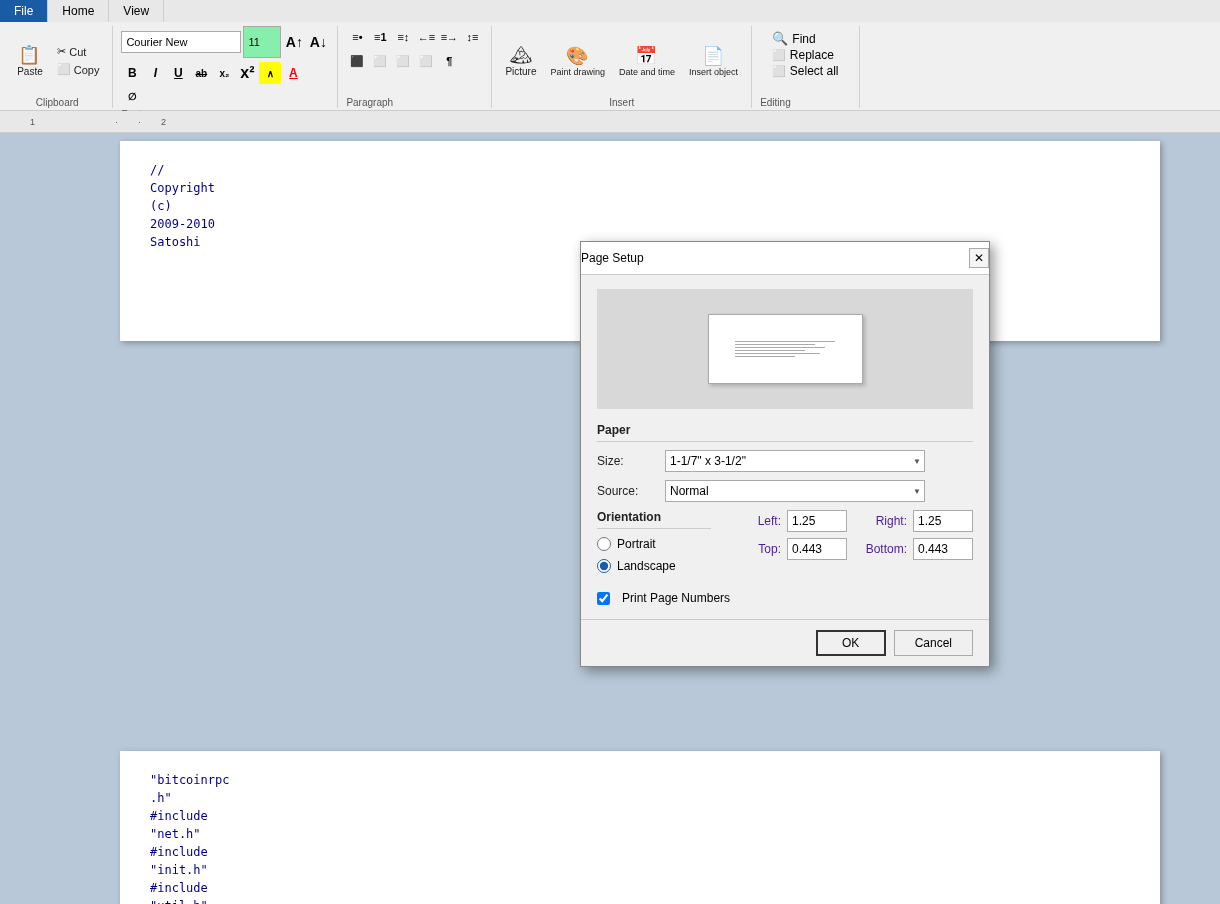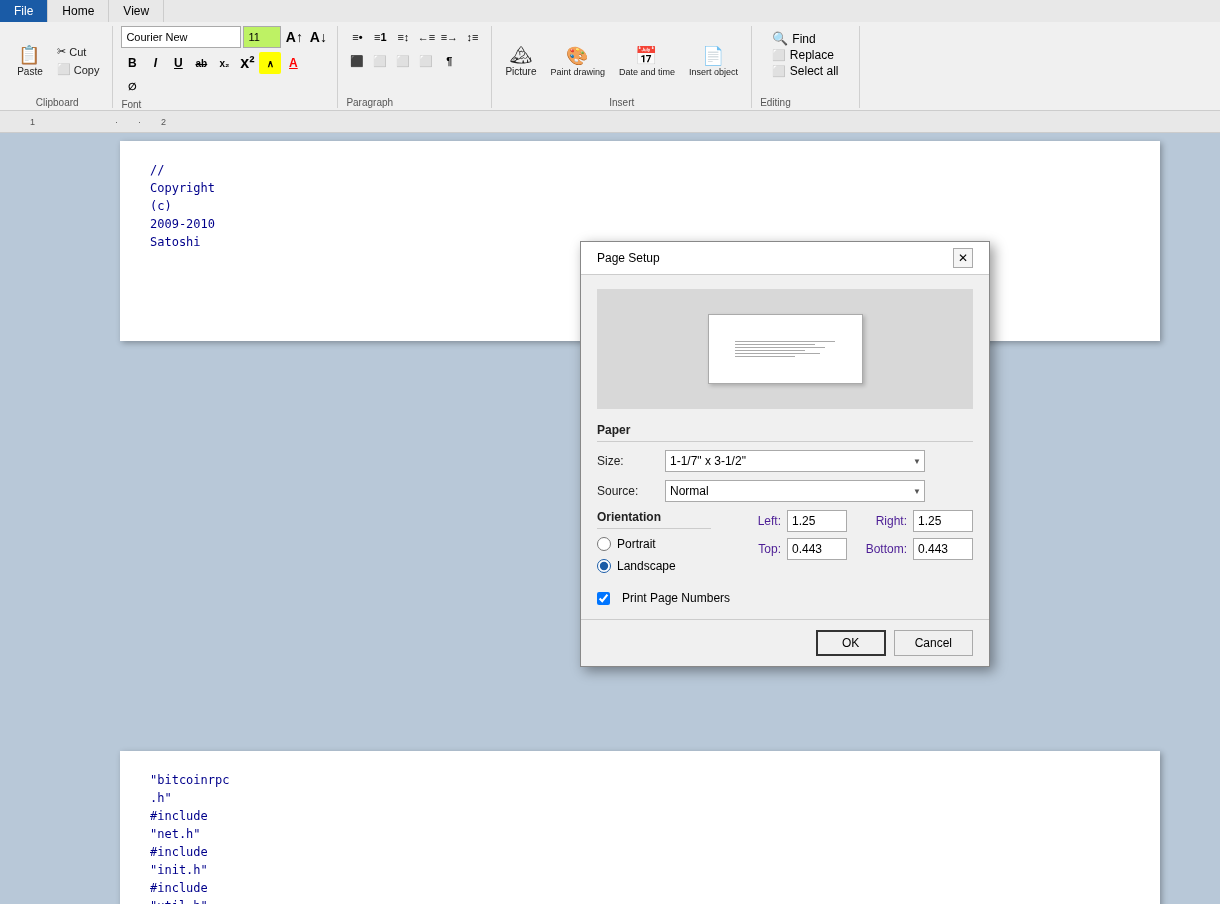--- a/index.html
+++ b/index.html
@@ -94,25 +94,25 @@
       border: 1px solid #aaa;
       background: white;
       padding: 1px 4px;
       font-size: 11px;
       width: 120px;
       height: 22px;
       cursor: pointer;
     }
     .font-size-box {
       border: 1px solid #aaa;
-      background: #bef264;
+      background: #86efac;
       padding: 1px 4px;
       font-size: 11px;
       width: 38px;
-      height: 22px;
+      height: 32px;
       cursor: pointer;
     }
 
     .formatting-btns {
       display: flex;
       flex-wrap: wrap;
       gap: 1px;
       max-width: 200px;
     }
     .fmt-btn {
@@ -205,21 +205,21 @@
       background: #f0f0f0;
       border: 1px solid #888;
       box-shadow: 4px 4px 12px rgba(0,0,0,0.4);
       pointer-events: all;
     }
     .dialog-titlebar {
       background: #fff;
       display: flex;
       align-items: center;
       justify-content: space-between;
-      padding: 6px 16px;
+      padding: 6px 0;
       border-bottom: 1px solid #ccc;
       font-size: 12px;
       font-weight: normal;
     }
     .dialog-close-btn {
       width: 20px;
       height: 20px;
       display: flex;
       align-items: center;
       justify-content: center;

